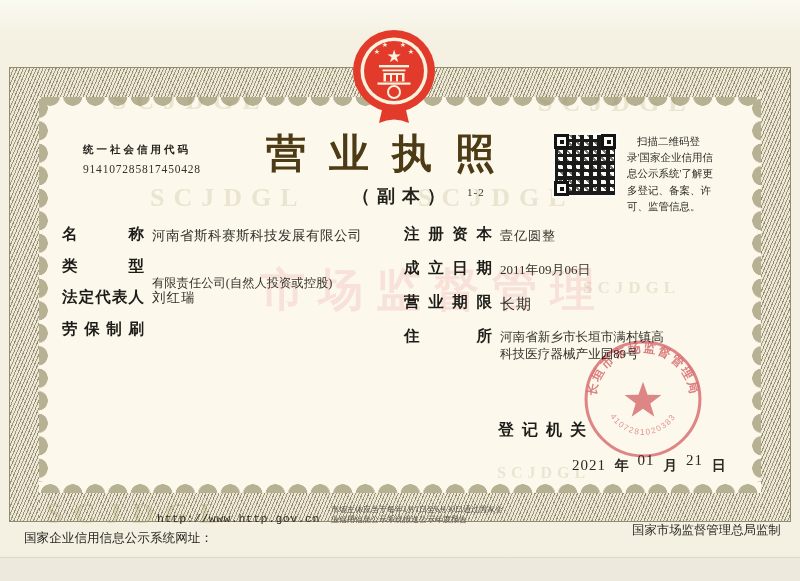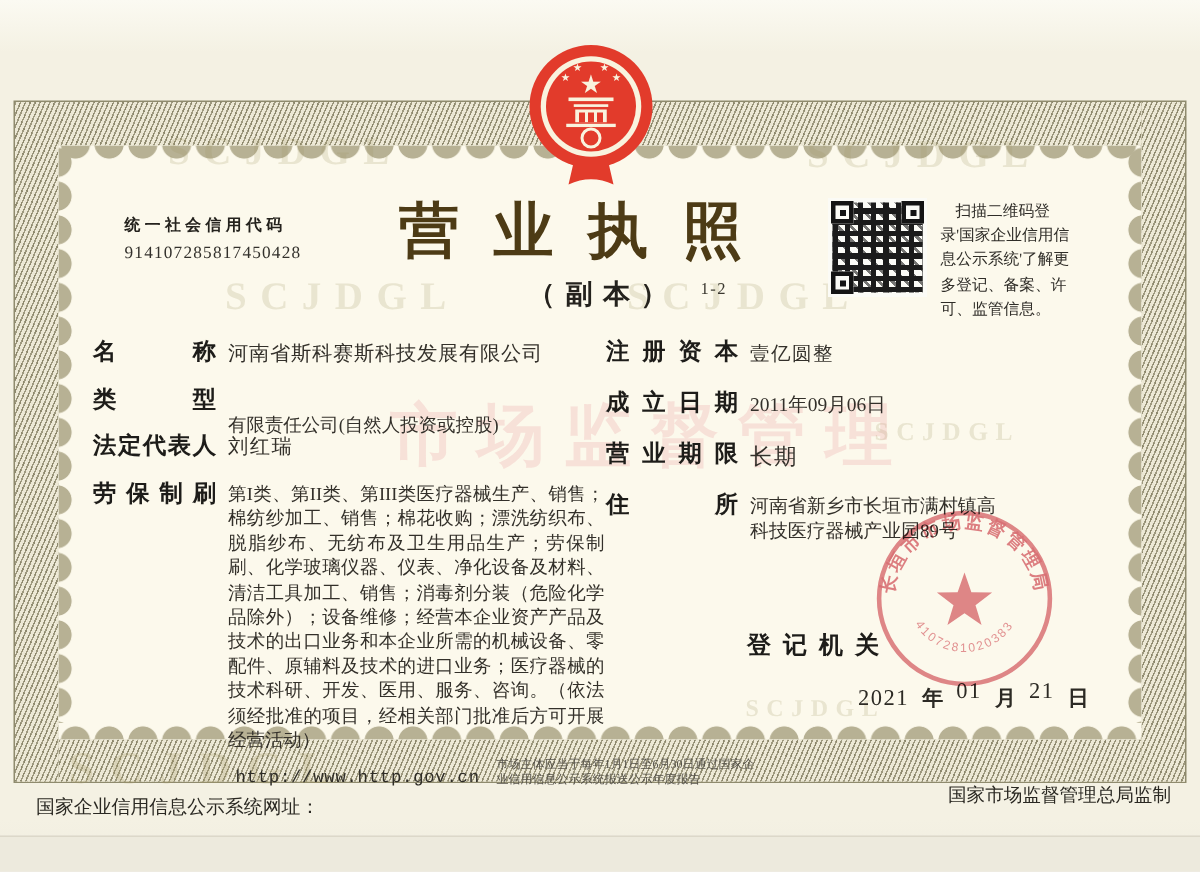--- a/index.html
+++ b/index.html
@@ -149,21 +149,20 @@
   </div>
   <div class="qr-note">扫描二维码登录'国家企业信用信息公示系统'了解更多登记、备案、许可、监管信息。</div>
 
   <div class="flabel flabel-l" style="top:224px">名称</div>
   <div class="fvalue v-name">河南省斯科赛斯科技发展有限公司</div>
   <div class="flabel flabel-l" style="top:256px">类型</div>
   <div class="fvalue v-type">有限责任公司(自然人投资或控股)</div>
   <div class="flabel flabel-l" style="top:287px">法定代表人</div>
   <div class="fvalue v-legal">刘红瑞</div>
   <div class="flabel flabel-l" style="top:319px">劳保制刷</div>
-  <div class="fvalue v-scope">第I类、第II类、第III类医疗器械生产、销售；棉纺纱加工、销售；棉花收购；漂洗纺织布、脱脂纱布、无纺布及卫生用品生产；劳保制刷、化学玻璃仪器、仪表、净化设备及材料、清洁工具加工、销售；消毒剂分装（危险化学品除外）；设备维修；经营本企业资产产品及技术的出口业务和本企业所需的机械设备、零配件、原辅料及技术的进口业务；医疗器械的技术科研、开发、医用、服务、咨询。（依法须经批准的项目，经相关部门批准后方可开展经营活动）</div>
 
   <div class="flabel flabel-r" style="top:224px">注册资本</div>
   <div class="fvalue v-capital">壹亿圆整</div>
   <div class="flabel flabel-r" style="top:258px">成立日期</div>
   <div class="fvalue v-estdate">2011年09月06日</div>
   <div class="flabel flabel-r" style="top:292px">营业期限</div>
   <div class="fvalue v-term">长期</div>
   <div class="flabel flabel-r" style="top:326px">住所</div>
   <div class="fvalue v-addr">河南省新乡市长垣市满村镇高科技医疗器械产业园89号</div>
 

